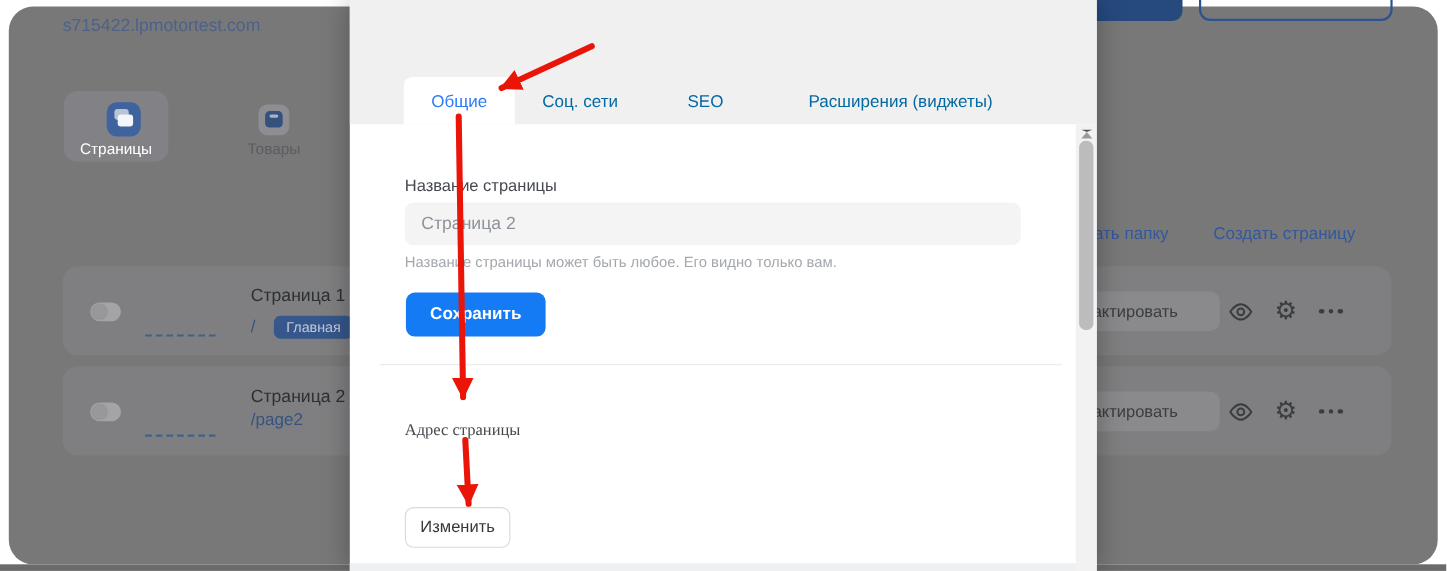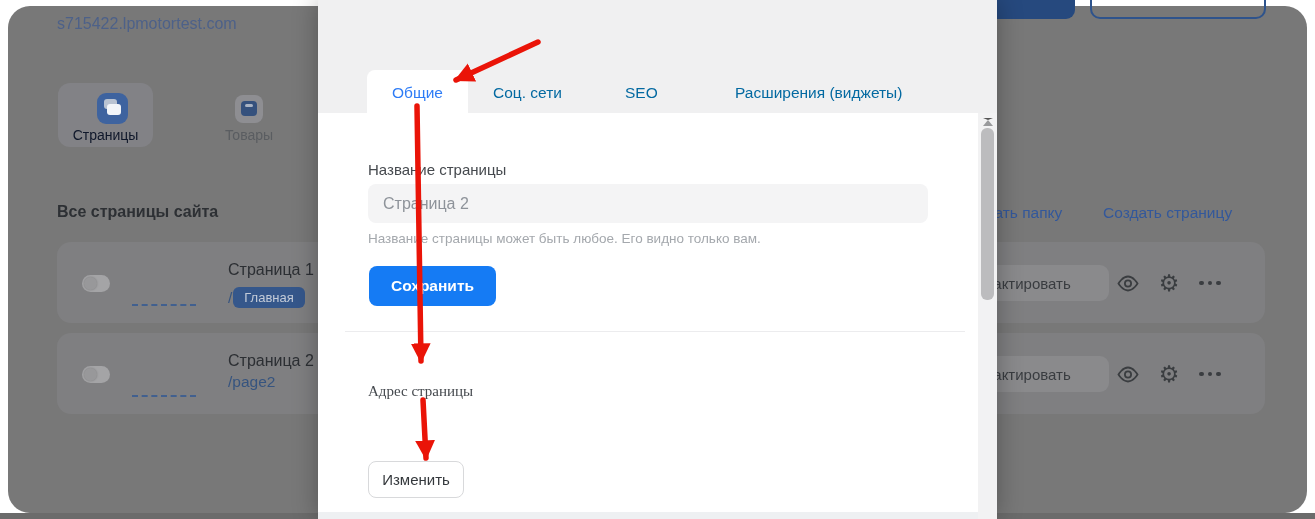--- a/index.html
+++ b/index.html
@@ -17,21 +17,21 @@
   .canvas {
     left:8px; top:6px; width:1299px; height:507px;
     background:#787878; border-radius:22px; z-index:2;
   }
   .site-url { left:49px; top:9px; font-size:16px; color:#4d6189; text-decoration:none; display:block; }
 
   .nav-tab { left:50px; top:77px; width:95px; height:64px; background:#828286; border-radius:12px; }
   .nav-tab-icon { left:89px; top:87px; width:31px; height:31px; background:#3e639f; border-radius:9px; }
   .pg-back { position:absolute; left:7px; top:6px; width:13px; height:10px; background:#b9c3d2; border-radius:3px; }
   .pg-front { position:absolute; left:10px; top:11px; width:14px; height:11px; background:#f2f5f9; border-radius:3px; }
-  .nav-tab-label { left:50px; top:121px; width:95px; text-align:center; font-size:14px; color:#0f172a; }
+  .nav-tab-label { left:50px; top:121px; width:95px; text-align:center; font-size:14px; color:#ffffff; }
 
   .nav-tab2-icon { left:227px; top:89px; width:28px; height:28px; background:#8e8e92; border-radius:8px; }
   .box-glyph { position:absolute; left:6px; top:6px; width:16px; height:15px; background:#35517d; border-radius:4px; }
   .box-slot { position:absolute; left:4px; top:3px; width:8px; height:3px; background:#a9b3c3; border-radius:1.5px; }
   .nav-tab2-label { left:210px; top:121px; width:62px; text-align:center; font-size:14px; color:#5a5d61; }
 
   .section-title { left:49px; top:197px; font-size:16px; font-weight:bold; color:#2d3034; }
   .bg-link { font-size:15.5px; color:#33589b; text-decoration:none; }
   .link-folder { left:951px; top:198px; }
   .link-page { left:1095px; top:198px; }
@@ -39,21 +39,21 @@
   .page-card { left:49px; width:1208px; height:81px; background:#7f7f81; border-radius:14px; }
   .card-1 { top:236px; }
   .card-2 { top:327px; }
 
   .toggle { left:25px; top:33px; width:28px; height:17px; background:#a4a4a6; border-radius:9px; }
   .toggle-knob { position:absolute; left:2px; top:2px; width:13px; height:13px; background:#98989a; border-radius:50%; box-shadow:0 0 2px rgba(0,0,0,.25); }
   .dash-link { left:75px; top:56px; width:64px; height:8px; border-bottom:2px dashed #41608f; }
   .row-title { left:171px; top:19px; font-size:16px; color:#2c2f33;text-align:center; }
   .row-line2 { left:171px; top:45px; display:flex; align-items:center; }
   .row-slash { font-size:15.5px; color:#36547f; }
-  .row-badge { margin-left:1px; background:#35578b; color:#c3cbd8; font-size:13px; padding:3px 11px; border-radius:6px;text-align:right; }
+  .row-badge { margin-left:17px; background:#35578b; color:#c3cbd8; font-size:13px; padding:3px 11px; border-radius:6px;text-align:right; }
   .row-path { font-size:15.5px; color:#36547f; text-decoration:none; }
   .edit-btn { left:872px; top:23px; width:180px; height:36px; background:#8a8a8c; border:none; border-radius:9px; font-size:15px; color:#393c40; font-family:inherit; }
   .icon-btn { top:28px; width:26px; height:26px; background:none; border:none; display:flex; align-items:center; justify-content:center; }
   .i-eye { left:1058px; }
   .i-gear { left:1099px; font-family:"DejaVu Sans", sans-serif; font-size:23px; color:#3a3d40; line-height:1; }
   .i-dots { left:1140px; display:flex; gap:4px; }
   .dot { width:4.5px; height:4.5px; border-radius:50%; background:#3a3d40; }
 
   .top-btn-filled { left:952px; top:-18px; width:115px; height:31px; background:#26497e; border:none; border-radius:9px; z-index:3; }
   .top-btn-outline { left:1082px; top:-19px; width:176px; height:32px; background:transparent; border:2px solid #2e538c; border-radius:10px; z-index:3; }
@@ -102,21 +102,20 @@
   </div>
   <div class="abs nav-tab-label">Страницы</div>
 
   <div class="abs nav-tab2-icon">
     <div class="box-glyph">
         <div class="box-slot"></div>
       </div>
   </div>
   <div class="abs nav-tab2-label">Товары</div>
 
-  <div class="abs section-title">Все страницы сайта</div>
   <a class="abs bg-link link-folder" href="#">Создать папку</a>
   <a class="abs bg-link link-page" href="#">Создать страницу</a>
 
   <div class="abs page-card card-1">
     <div class="abs toggle">
         <div class="toggle-knob"></div>
       </div>
     <div class="abs dash-link"></div>
     <div class="abs row-title">Страница 1</div>
     <div class="abs row-line2">

